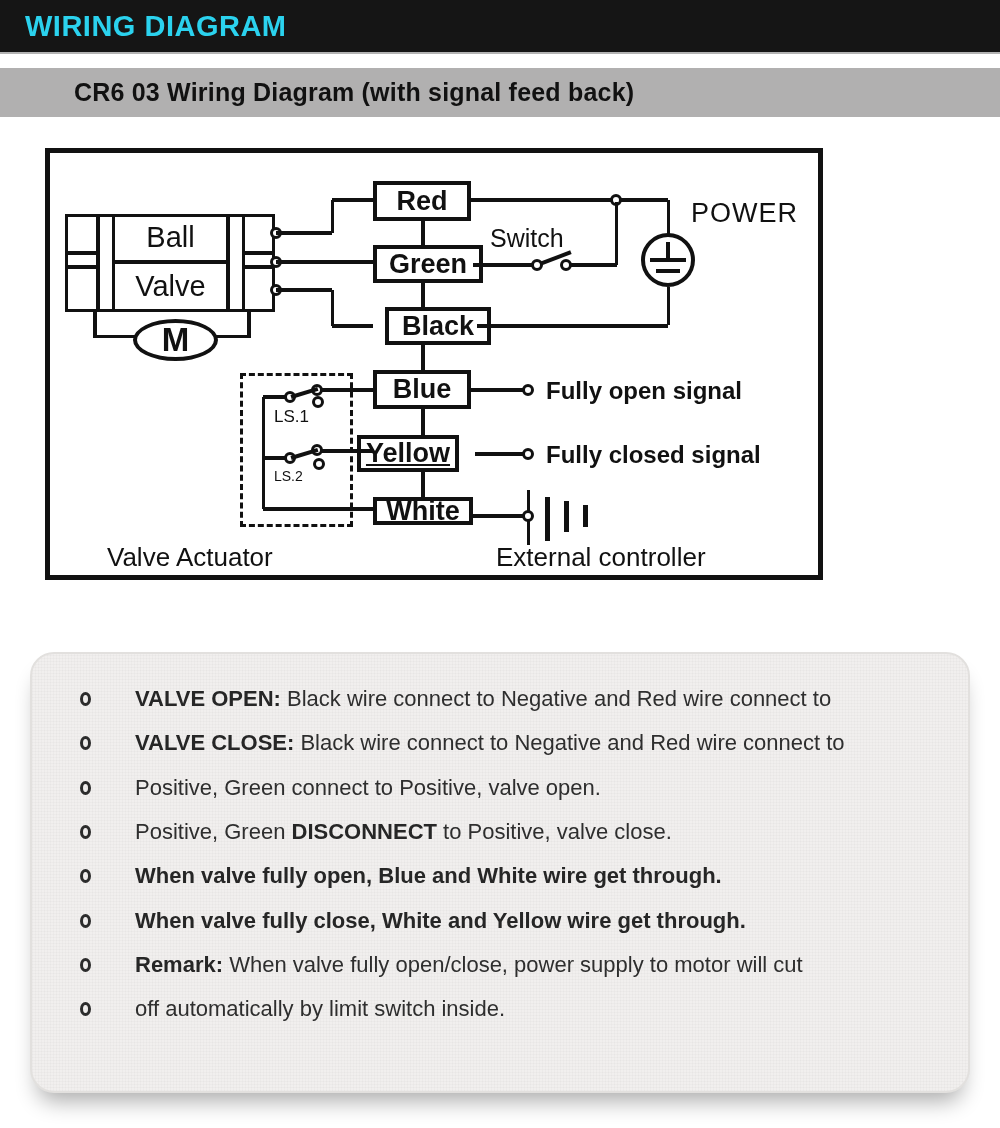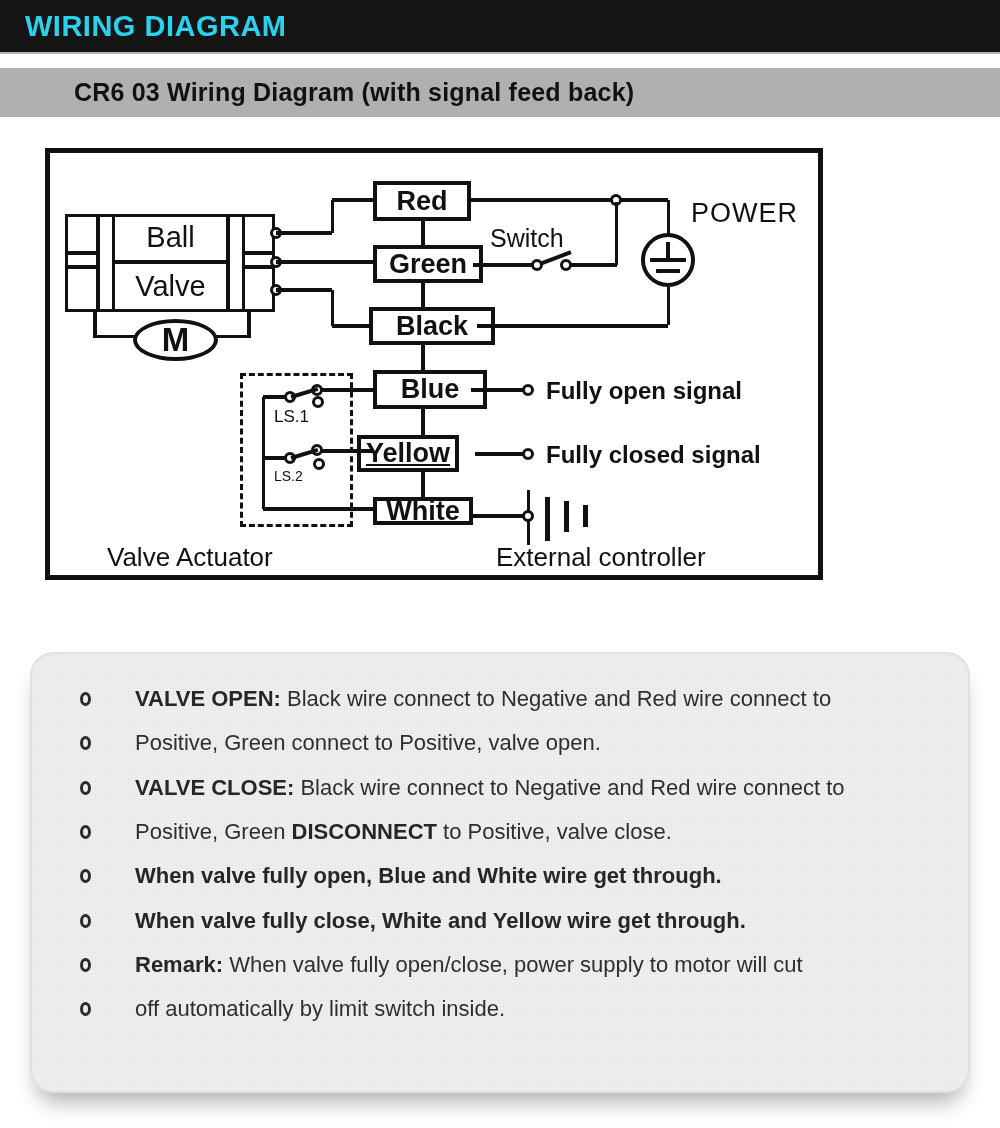--- a/index.html
+++ b/index.html
@@ -100,22 +100,22 @@
     <div class="wire-h" style="left:231px;top:83.25px;width:56px;"></div>
     <div class="wire-v" style="left:285.5px;top:52px;height:33px;"></div>
     <div class="wire-h" style="left:287px;top:50.25px;width:41px;"></div>
     <div class="wire-h" style="left:231px;top:112.25px;width:97px;"></div>
     <div class="wire-h" style="left:231px;top:140.25px;width:56px;"></div>
     <div class="wire-v" style="left:285.5px;top:142px;height:36px;"></div>
     <div class="wire-h" style="left:287px;top:176.25px;width:41px;"></div>
 
     <div class="wbox" style="left:328px;top:33px;width:98px;height:40px;">Red</div>
     <div class="wbox" style="left:328px;top:97px;width:110px;height:38px;">Green</div>
-    <div class="wbox" style="left:324px;top:159px;width:126px;height:38px;">Black</div>
-    <div class="wbox" style="left:328px;top:222px;width:114px;height:39px;">Blue</div>
+    <div class="wbox" style="left:340px;top:159px;width:106px;height:38px;">Black</div>
+    <div class="wbox" style="left:328px;top:222px;width:98px;height:39px;">Blue</div>
     <div class="wbox" style="left:312px;top:287px;width:102px;height:37px;text-decoration:underline;">Yellow</div>
     <div class="wbox" style="left:328px;top:349px;width:100px;height:28px;">White</div>
 
     <div class="wire-v" style="left:376px;top:73px;height:24px;"></div>
     <div class="wire-v" style="left:376px;top:135px;height:24px;"></div>
     <div class="wire-v" style="left:376px;top:197px;height:25px;"></div>
     <div class="wire-v" style="left:376px;top:261px;height:26px;"></div>
     <div class="wire-v" style="left:376px;top:324px;height:25px;"></div>
 
     <div class="wire-h" style="left:426px;top:50.25px;width:197px;"></div>
@@ -179,28 +179,28 @@
     <div class="cap" style="left:451px;top:394px;">External controller</div>
   </div>
 
   <div class="notes">
     <div class="note-row">
       <span class="bullet"></span>
       <p class="note-text"><span></span><b>VALVE OPEN:</b><span> Black wire connect to Negative and Red wire connect to</span></p>
     </div>
     <div class="note-row">
       <span class="bullet"></span>
+      <p class="note-text"><span></span><b>VALVE CLOSE:</b><span> Black wire connect to Negative and Red wire connect to</span></p>
+    </div>
+    <div class="note-row">
+      <span class="bullet"></span>
       <p class="note-text"><span>Positive, Green connect to Positive, valve open.</span><b></b><span></span></p>
     </div>
     <div class="note-row">
       <span class="bullet"></span>
-      <p class="note-text"><span></span><b>VALVE CLOSE:</b><span> Black wire connect to Negative and Red wire connect to</span></p>
-    </div>
-    <div class="note-row">
-      <span class="bullet"></span>
       <p class="note-text"><span>Positive, Green </span><b>DISCONNECT</b><span> to Positive, valve close.</span></p>
     </div>
     <div class="note-row">
       <span class="bullet"></span>
       <p class="note-text"><span></span><b>When valve fully open, Blue and White wire get through.</b><span></span></p>
     </div>
     <div class="note-row">
       <span class="bullet"></span>
       <p class="note-text"><span></span><b>When valve fully close, White and Yellow wire get through.</b><span></span></p>
     </div>

